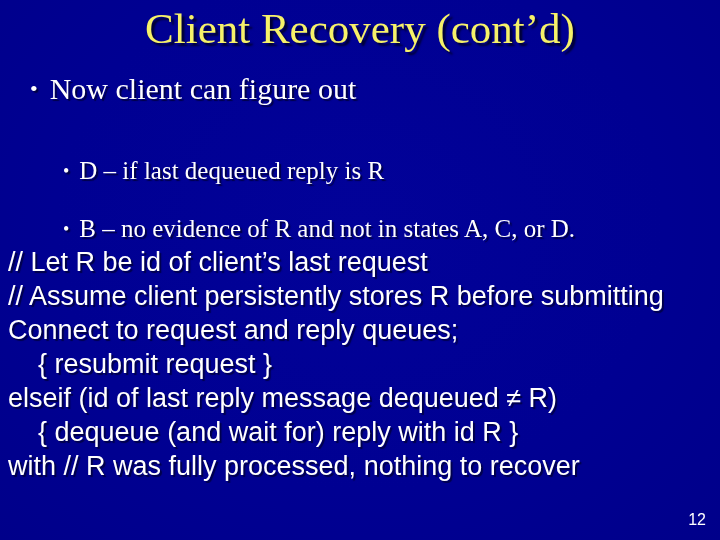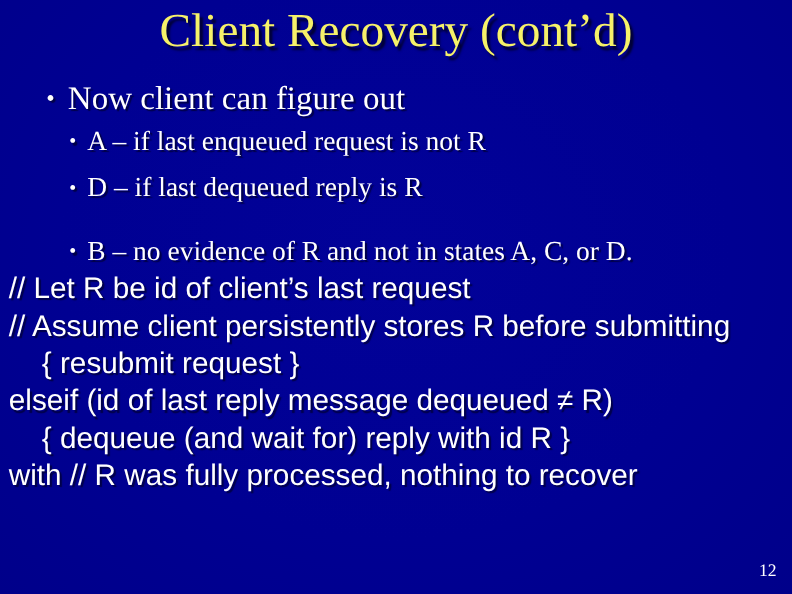--- a/index.html
+++ b/index.html
@@ -26,21 +26,21 @@
     color: #f6f169;
     text-shadow: 3px 3px 2px rgba(0,0,20,0.75);
   }
   .bullet-row {
     position: absolute;
     color: #ffffff;
     text-shadow: 2px 2px 1px rgba(0,0,20,0.6);
     white-space: nowrap;
   }
   .bullet-l1 {
-    left: 42px; top: 72px;
+    left: 30px; top: 72px;
     font-size: 30px; line-height: 34px;
   }
   .bullet-l1 .dot { font-size: 22px; vertical-align: 3px; }
   .bullet-l1 .btxt { padding-left: 12px; }
   .bullet-l2 { left: 63px; font-size: 25px; line-height: 29px; }
   .bullet-l2 .dot { font-size: 18px; vertical-align: 2px; }
   .bullet-l2 .btxt { padding-left: 10px; }
   .sub-0 { top: 114px; }
   .sub-1 { top: 156px; }
   .sub-2 { top: 198px; margin-top: 16px; }
@@ -65,49 +65,47 @@
     position: absolute;
     left: 8px; top: 515px;
     font-family: "Liberation Serif", serif;
     font-size: 15px;
     color: #ffffff;
     margin-top: 40px;
   }
   .page-number {
     position: absolute;
     right: 14px; top: 511px;
-    font-family: Liberation Serif, serif;
+    font-family: Liberation Sans, sans-serif;
     font-size: 16px;
     color: #ffffff;
   }
 </style>
 </head>
 <body>
 
 <div class="slide">
 
   <h1 class="title">Client Recovery (cont’d)</h1>
 
   <div class="bullet-row bullet-l1">
     <span class="dot">•</span><span class="btxt">Now client can figure out</span>
   </div>
 
-  <div class="bullet-row bullet-l2 sub-0">
-    <span class="dot">•</span><span class="btxt">A – if last enqueued request is not R</span>
-  </div>
   <div class="bullet-row bullet-l2 sub-1">
     <span class="dot">•</span><span class="btxt">D – if last dequeued reply is R</span>
   </div>
   <div class="bullet-row bullet-l2 sub-2">
     <span class="dot">•</span><span class="btxt">B – no evidence of R and not in states A, C, or D.</span>
   </div>
 
   <div class="code-block">
     <div class="code-line">// Let R be id of client’s last request</div>
     <div class="code-line">// Assume client persistently stores R before submitting</div>
+    <div class="code-line">Connect to request and reply queues;</div>
     <div class="code-line indent">{ resubmit request }</div>
     <div class="code-line">elseif (id of last reply message dequeued ≠ R)</div>
     <div class="code-line indent">{ dequeue (and wait for) reply with id R }</div>
     <div class="code-line">with // R was fully processed, nothing to recover</div>
   </div>
 
   <div class="footer-date">2/27/99</div>
   <div class="page-number">12</div>
 
 </div>

